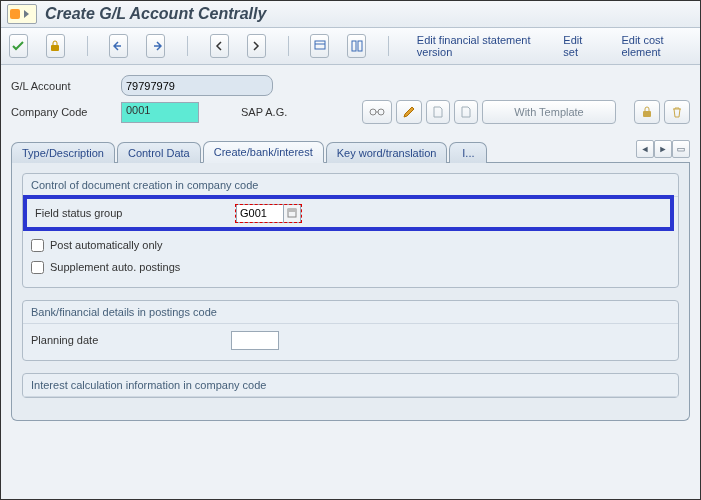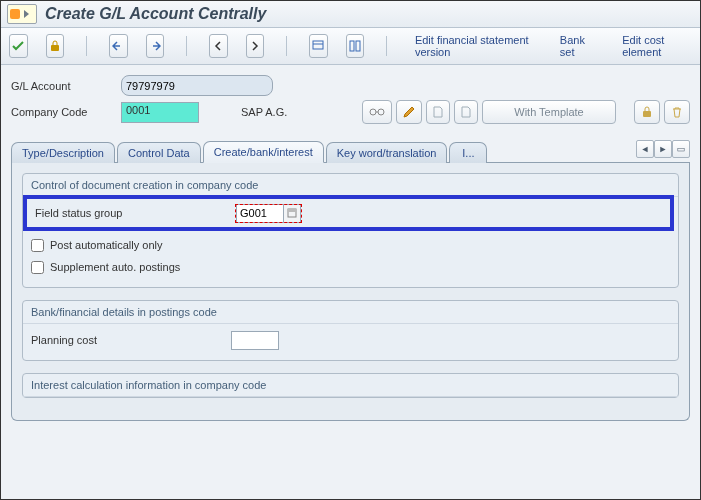--- a/index.html
+++ b/index.html
@@ -193,21 +193,21 @@
         </svg>
       </div>
   <div class="tbtn">
         <svg width="12" height="12" viewBox="0 0 12 12">
           <rect x="1" y="1" width="4" height="10" stroke="#3b6bb5" fill="none"></rect>
           <rect x="7" y="1" width="4" height="10" stroke="#3b6bb5" fill="none"></rect>
         </svg>
       </div>
   <div class="vsep"></div>
   <span class="tool-link">Edit financial statement version</span>
-  <span class="tool-link">Bank set</span>
+  <span class="tool-link">Edit set</span>
   <span class="tool-link">Edit cost element</span>
 </div>
 
 <div class="content">
 
   <div class="header-grid">
     <div class="fld-label">G/L Account</div>
     <div><input class="input-like ro" value="79797979" style=""></div>
     <div></div>
     <div></div>
@@ -299,21 +299,21 @@
             <input type="checkbox" style="">
             <span>Supplement auto. postings</span>
           </div>
         </div>
       </div>
 
       <div class="section">
         <div class="section-title">Bank/financial details in postings code</div>
         <div class="section-body">
           <div class="frow">
-            <label>Planning cost</label>
+            <label>Planning date</label>
             <input type="text" class="small-input" style="">
           </div>
         </div>
       </div>
 
       <div class="section">
         <div class="section-title">Interest calculation information in company code</div>
       </div>
 
     </div>

